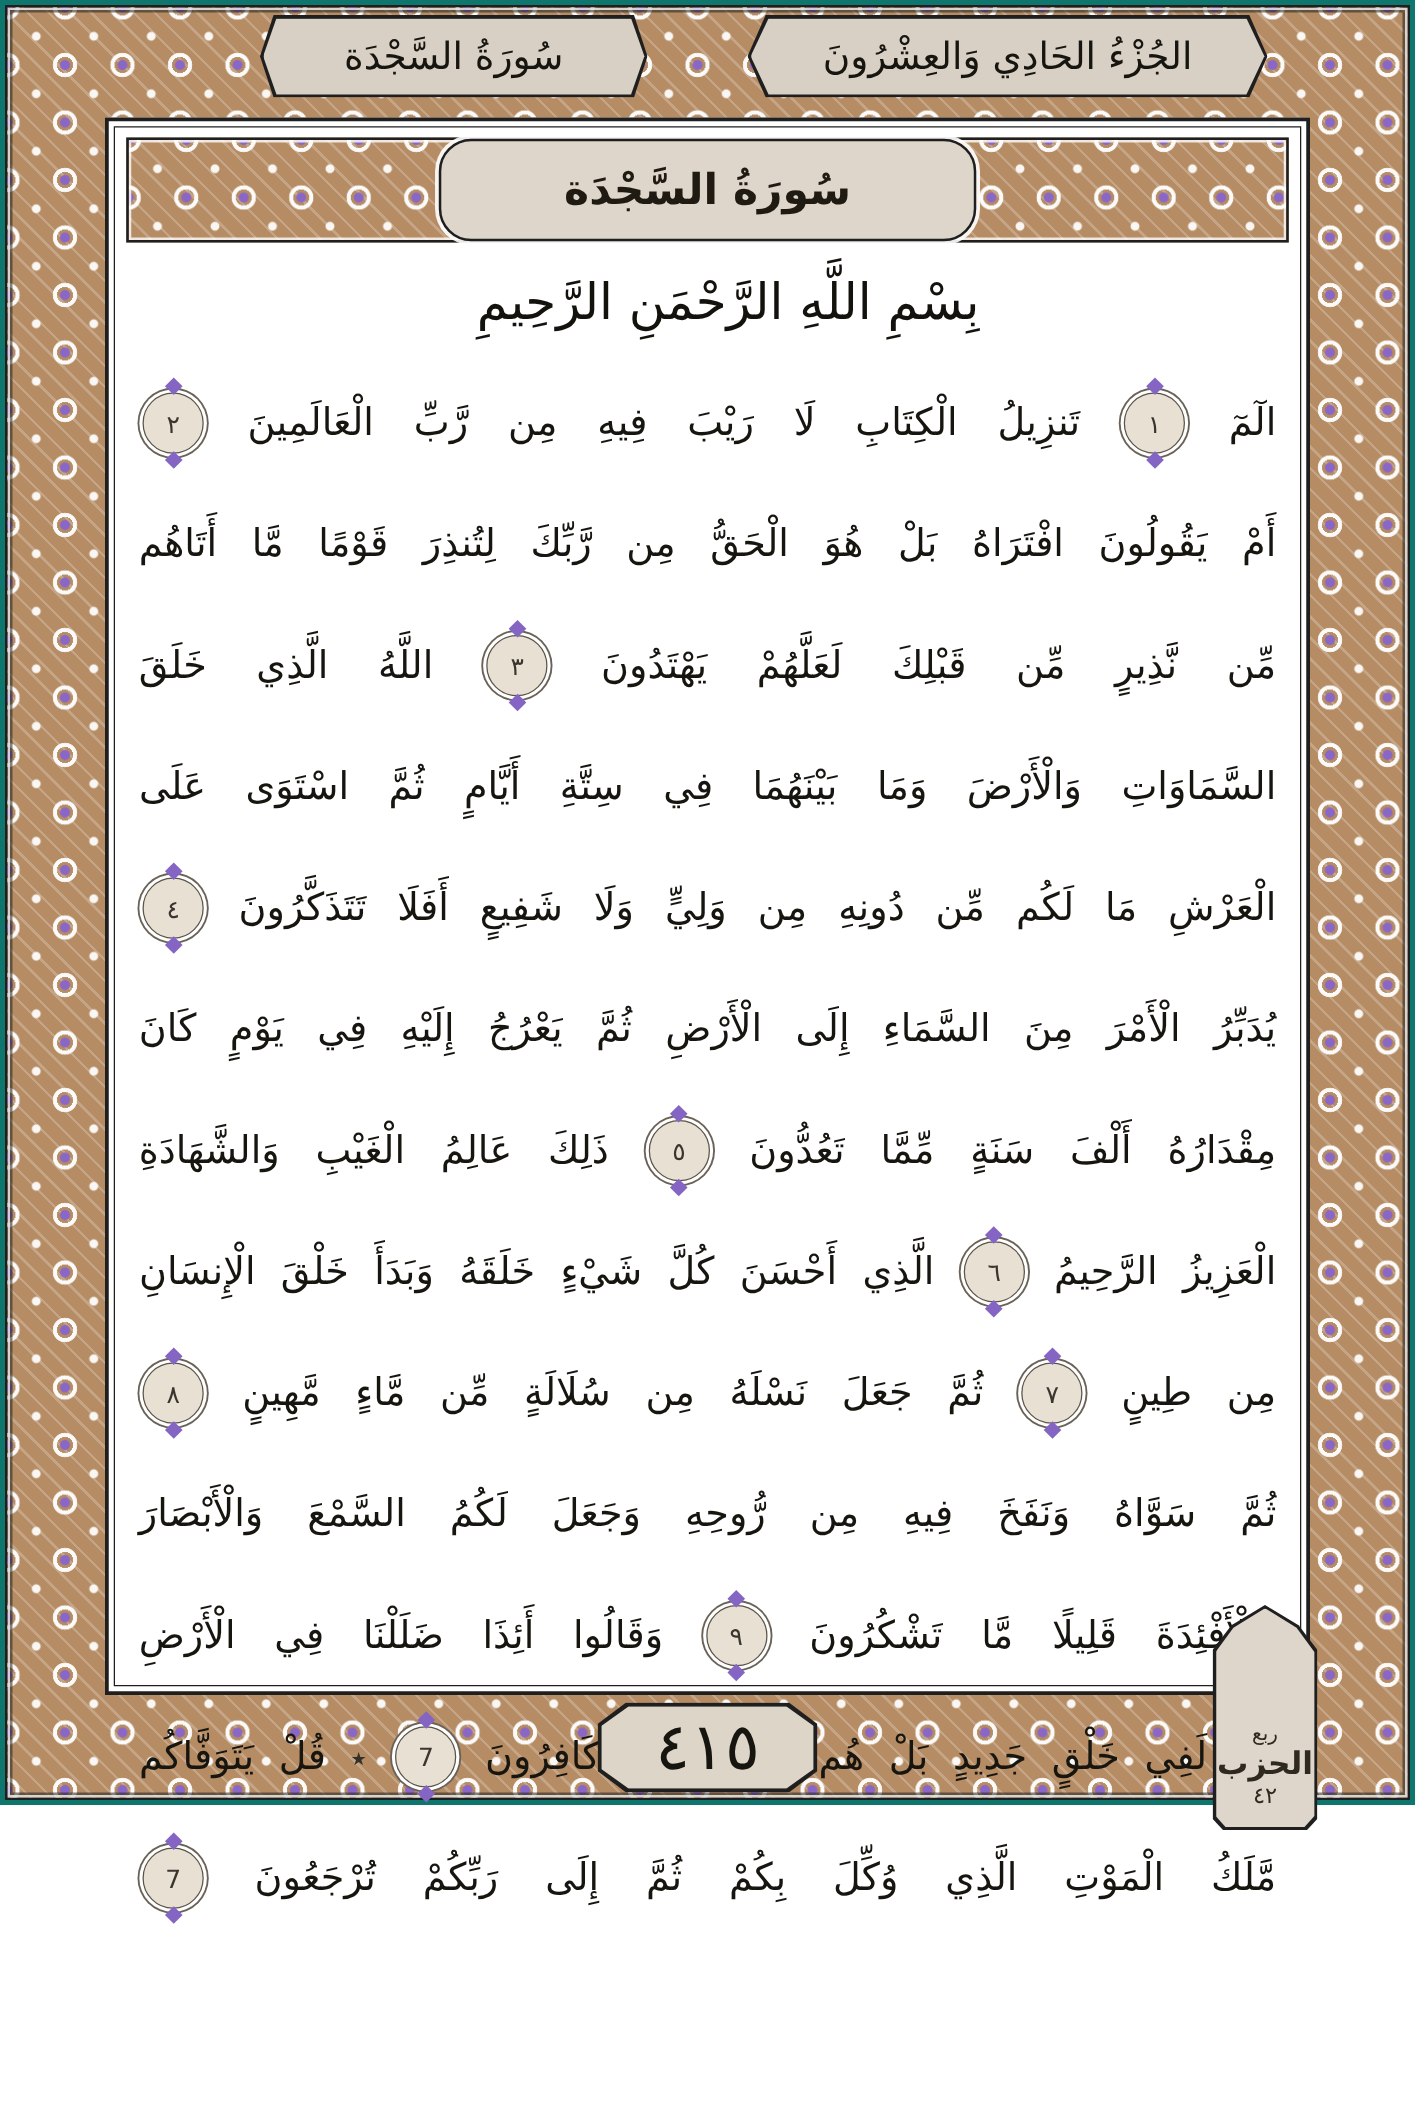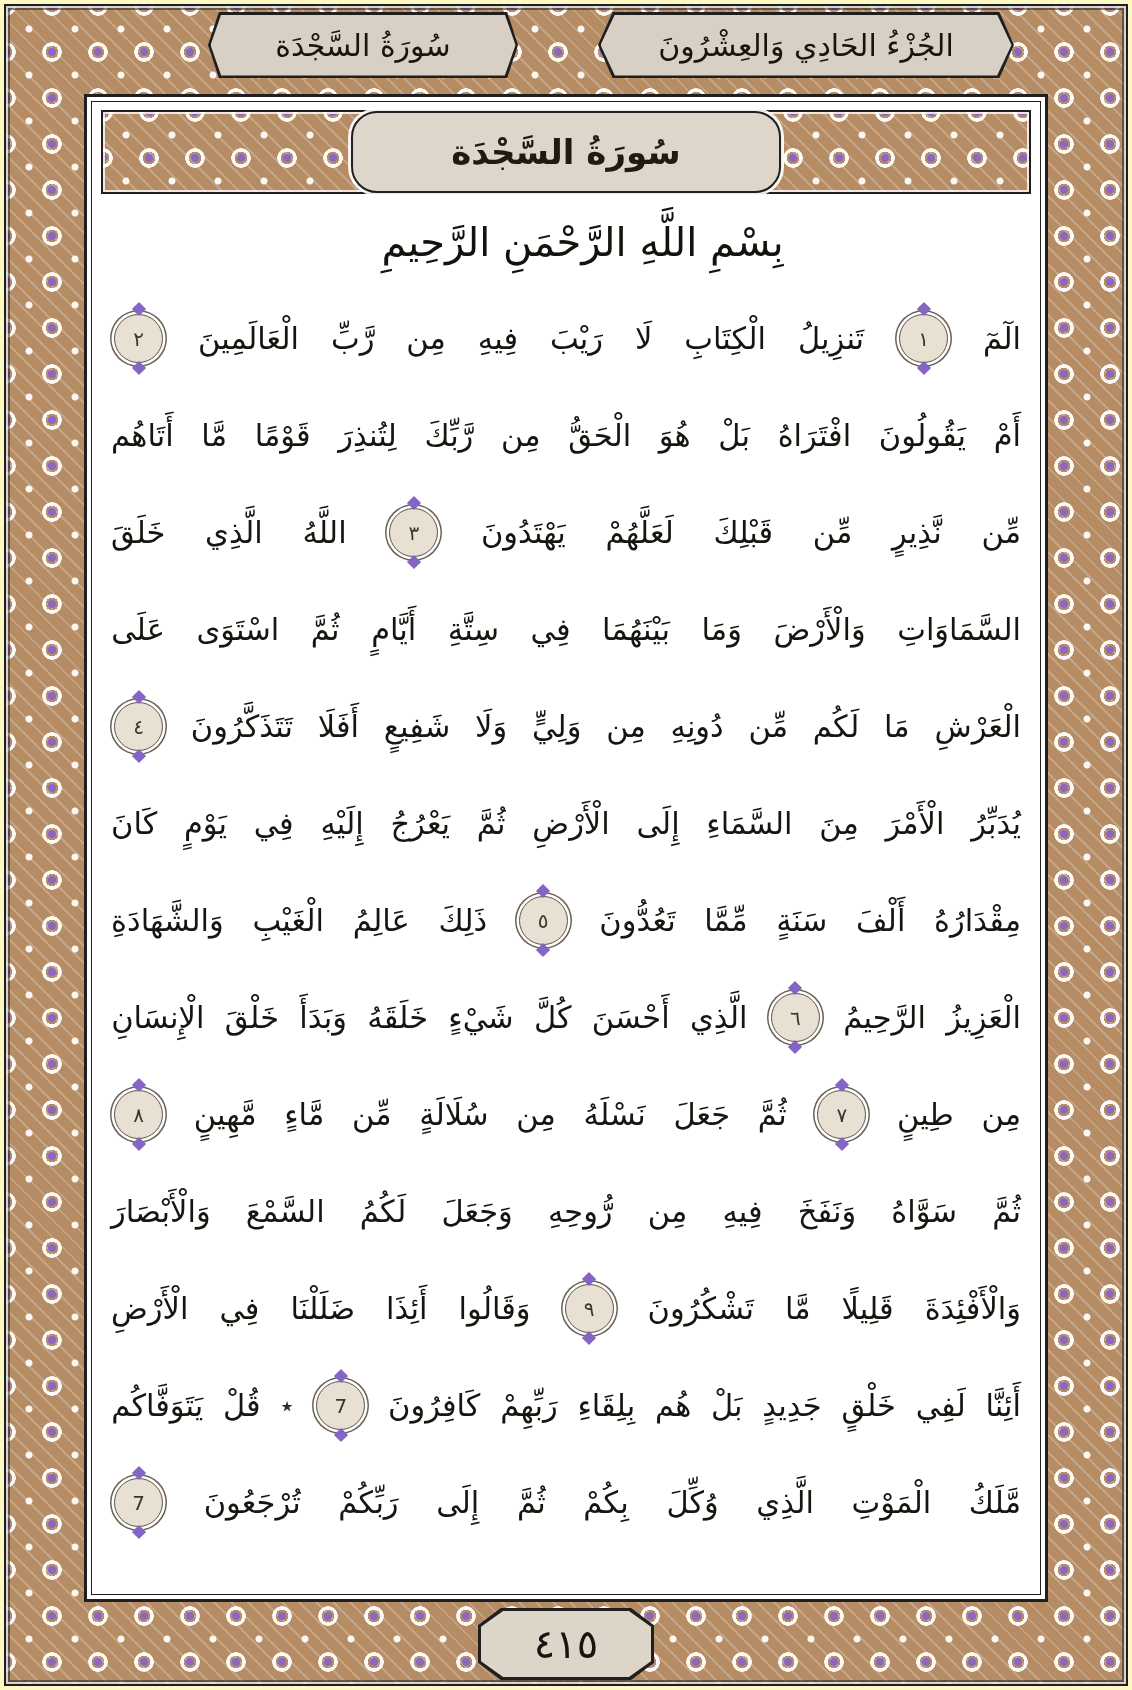--- a/index.html
+++ b/index.html
@@ -1,17 +1,17 @@
 <!DOCTYPE html>
 <html lang="ar" dir="rtl"><head>
 <meta charset="utf-8">
 <style>
   html,body{margin:0;padding:0;width:1132px;height:1690px;overflow:hidden;
     background:#ffffff;font-family:"DejaVu Sans",sans-serif;}
-  .page{position:relative;width:1132px;height:1690px;background:#fef9c3;text-align:center;}
+  .page{position:relative;width:1132px;height:1444px;background:#0f766e;text-align:center;}
 
   
   .orn{
     background-color:#b58c63;
     background-image:
       radial-gradient(circle, #8a67c6 0 3.5px, transparent 4.5px),
       radial-gradient(circle, transparent 0 6.5px, rgba(255,255,255,.96) 6.5px 9.5px, transparent 10px),
       radial-gradient(circle, rgba(255,255,255,.92) 0 3px, transparent 4px),
       repeating-linear-gradient(45deg, rgba(255,255,255,.22) 0 2px, transparent 2px 12px);
     background-size:46px 46px,46px 46px,46px 46px,auto;
@@ -75,21 +75,21 @@
   .sm2{font-size:25px;line-height:30px;font-weight:bold;}
   .sm3{font-size:18px;line-height:22px;}
 
   
   .pagenum-cart{position:absolute;left:50%;bottom:10px;transform:translateX(-50%);
     width:176px;height:72px;background:#1f1f1f;z-index:6;
     clip-path:polygon(13% 0,87% 0,100% 24%,100% 76%,87% 100%,13% 100%,0 76%,0 24%);}
   .pagenum-in{position:absolute;inset:3px;background:#ded5c9;
     clip-path:polygon(13% 0,87% 0,100% 24%,100% 76%,87% 100%,13% 100%,0 76%,0 24%);
     display:flex;align-items:center;justify-content:center;}
-  .pagenum-txt{font-size:40px;color:#17150f;}
+  .pagenum-txt{font-size:52px;color:#17150f;}
 </style>
 </head>
 <body>
 
 <div class="page">
 
   <div class="border-frame orn"></div>
 
   <div class="cart cart-header-left">
     <div class="cart-in">
@@ -301,20 +301,27 @@
           <span class="w">إِلَى</span>
           <span class="w">رَبِّكُمْ</span>
           <span class="w">تُرْجَعُونَ</span>
           <span class="medallion">
             <span class="mnum">7</span>
           </span>
         </div>
       </div>
   </div>
 
+  <div class="side-marker">
+    <div class="side-marker-in">
+      <span class="sm1">ربع</span>
+      <span class="sm2">الحزب</span>
+      <span class="sm3">٤٢</span>
+    </div>
+  </div>
 
   <div class="pagenum-cart">
     <div class="pagenum-in">
       <span class="pagenum-txt">٤١٥</span>
     </div>
   </div>
 
 </div>
 
 </body></html>

